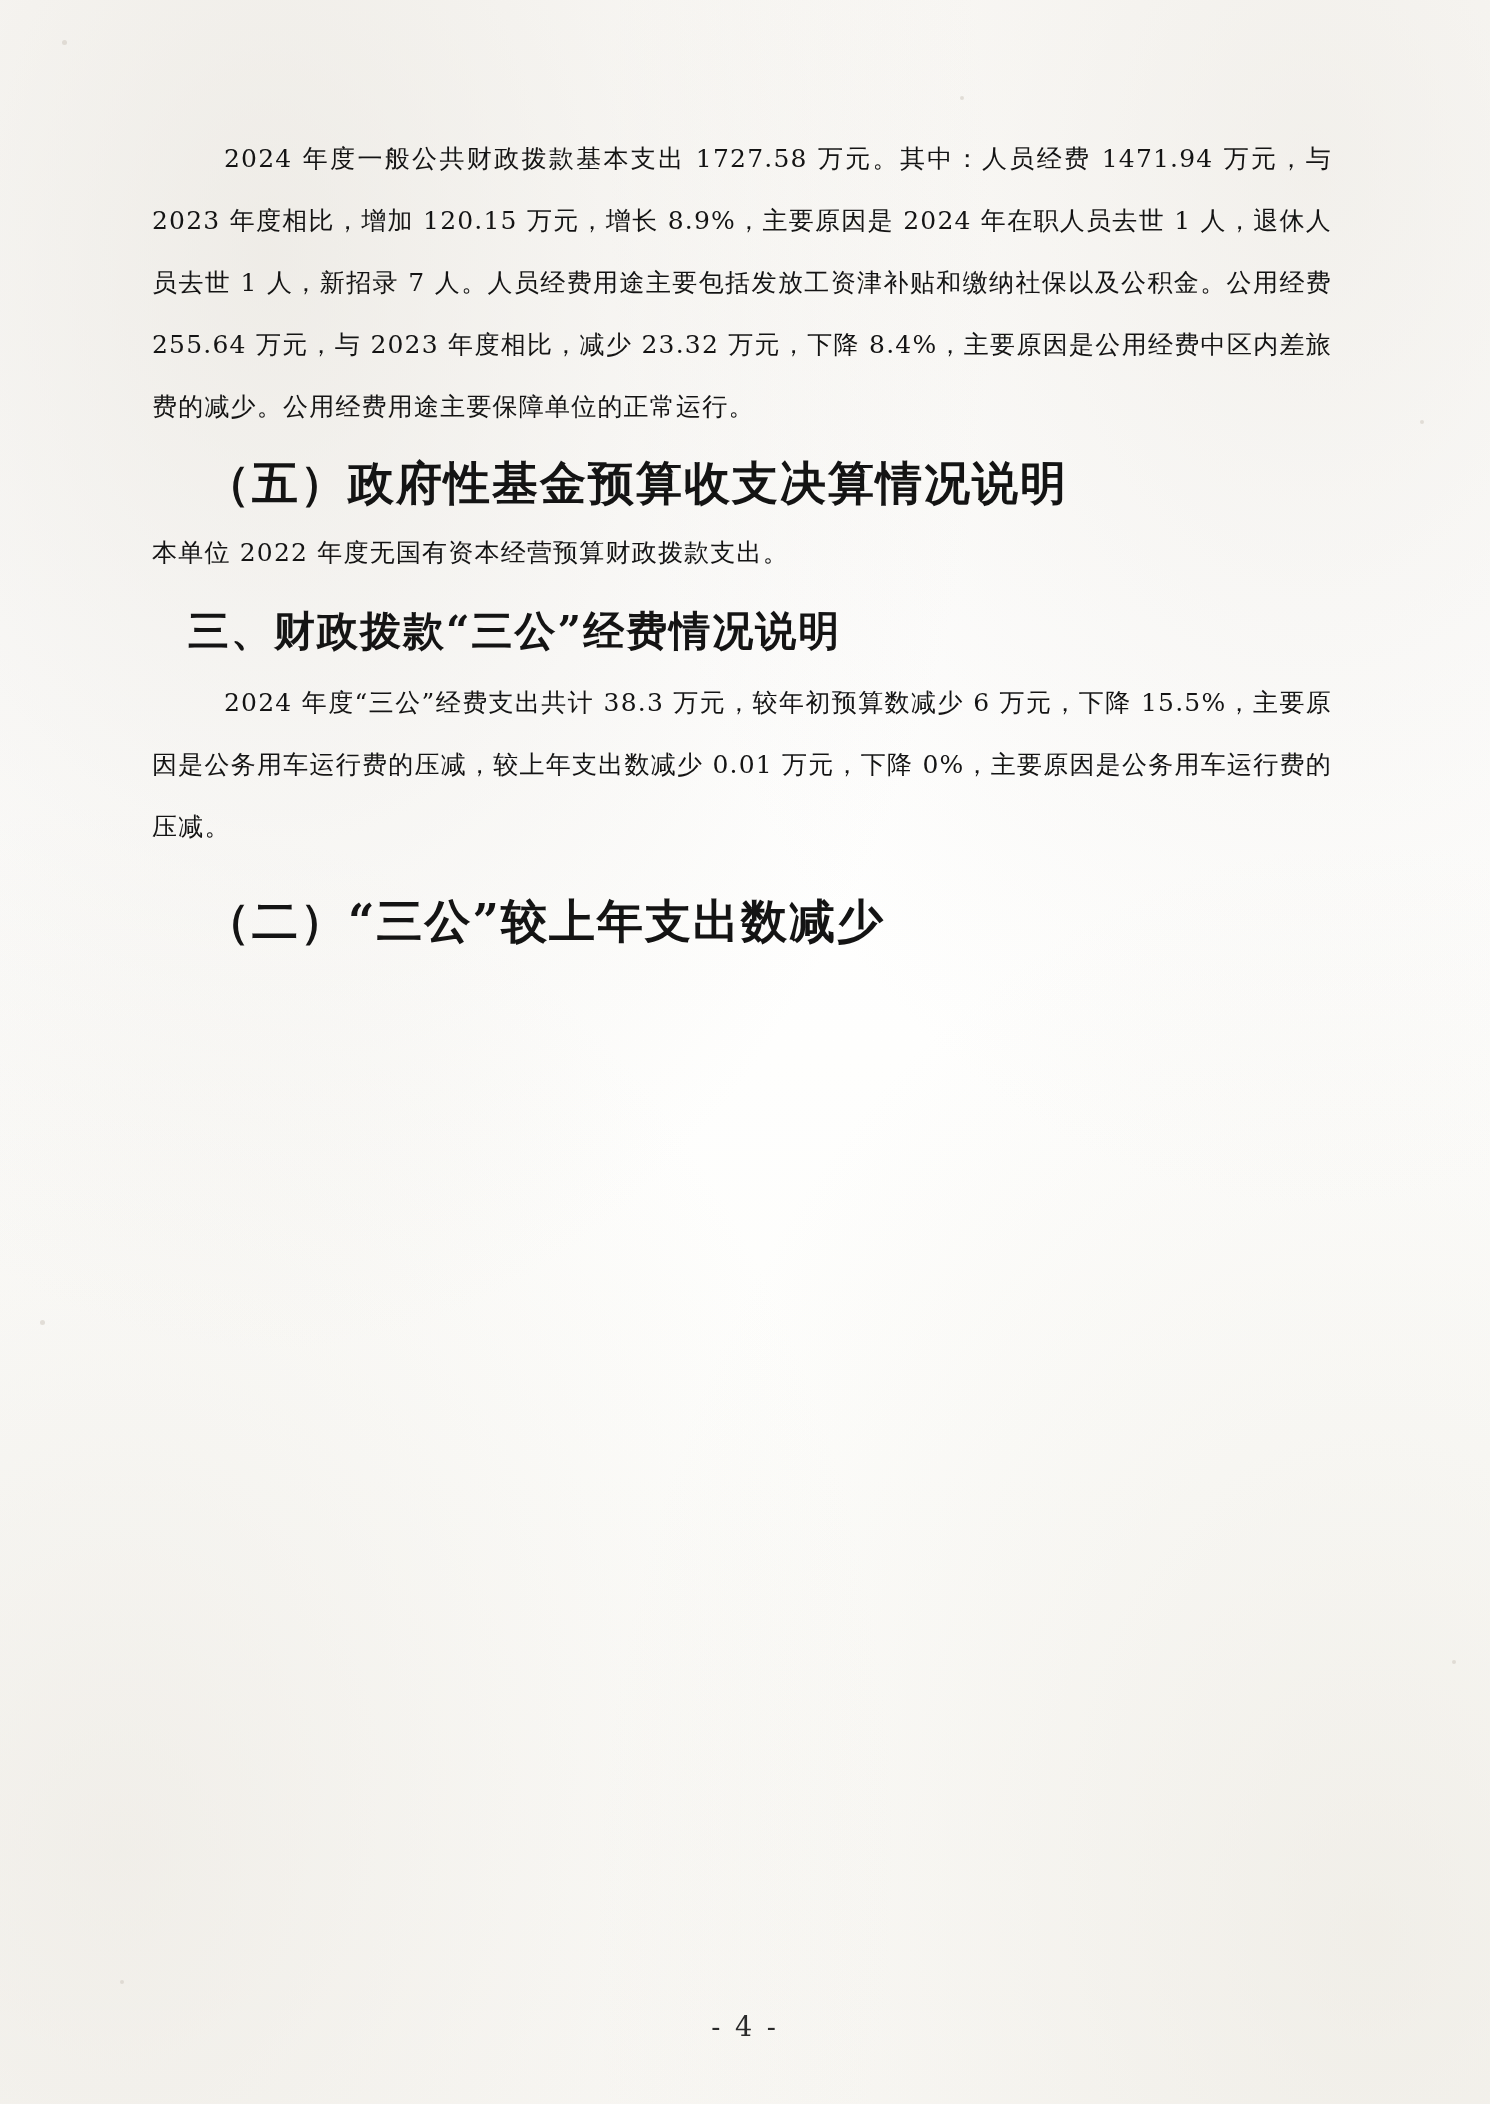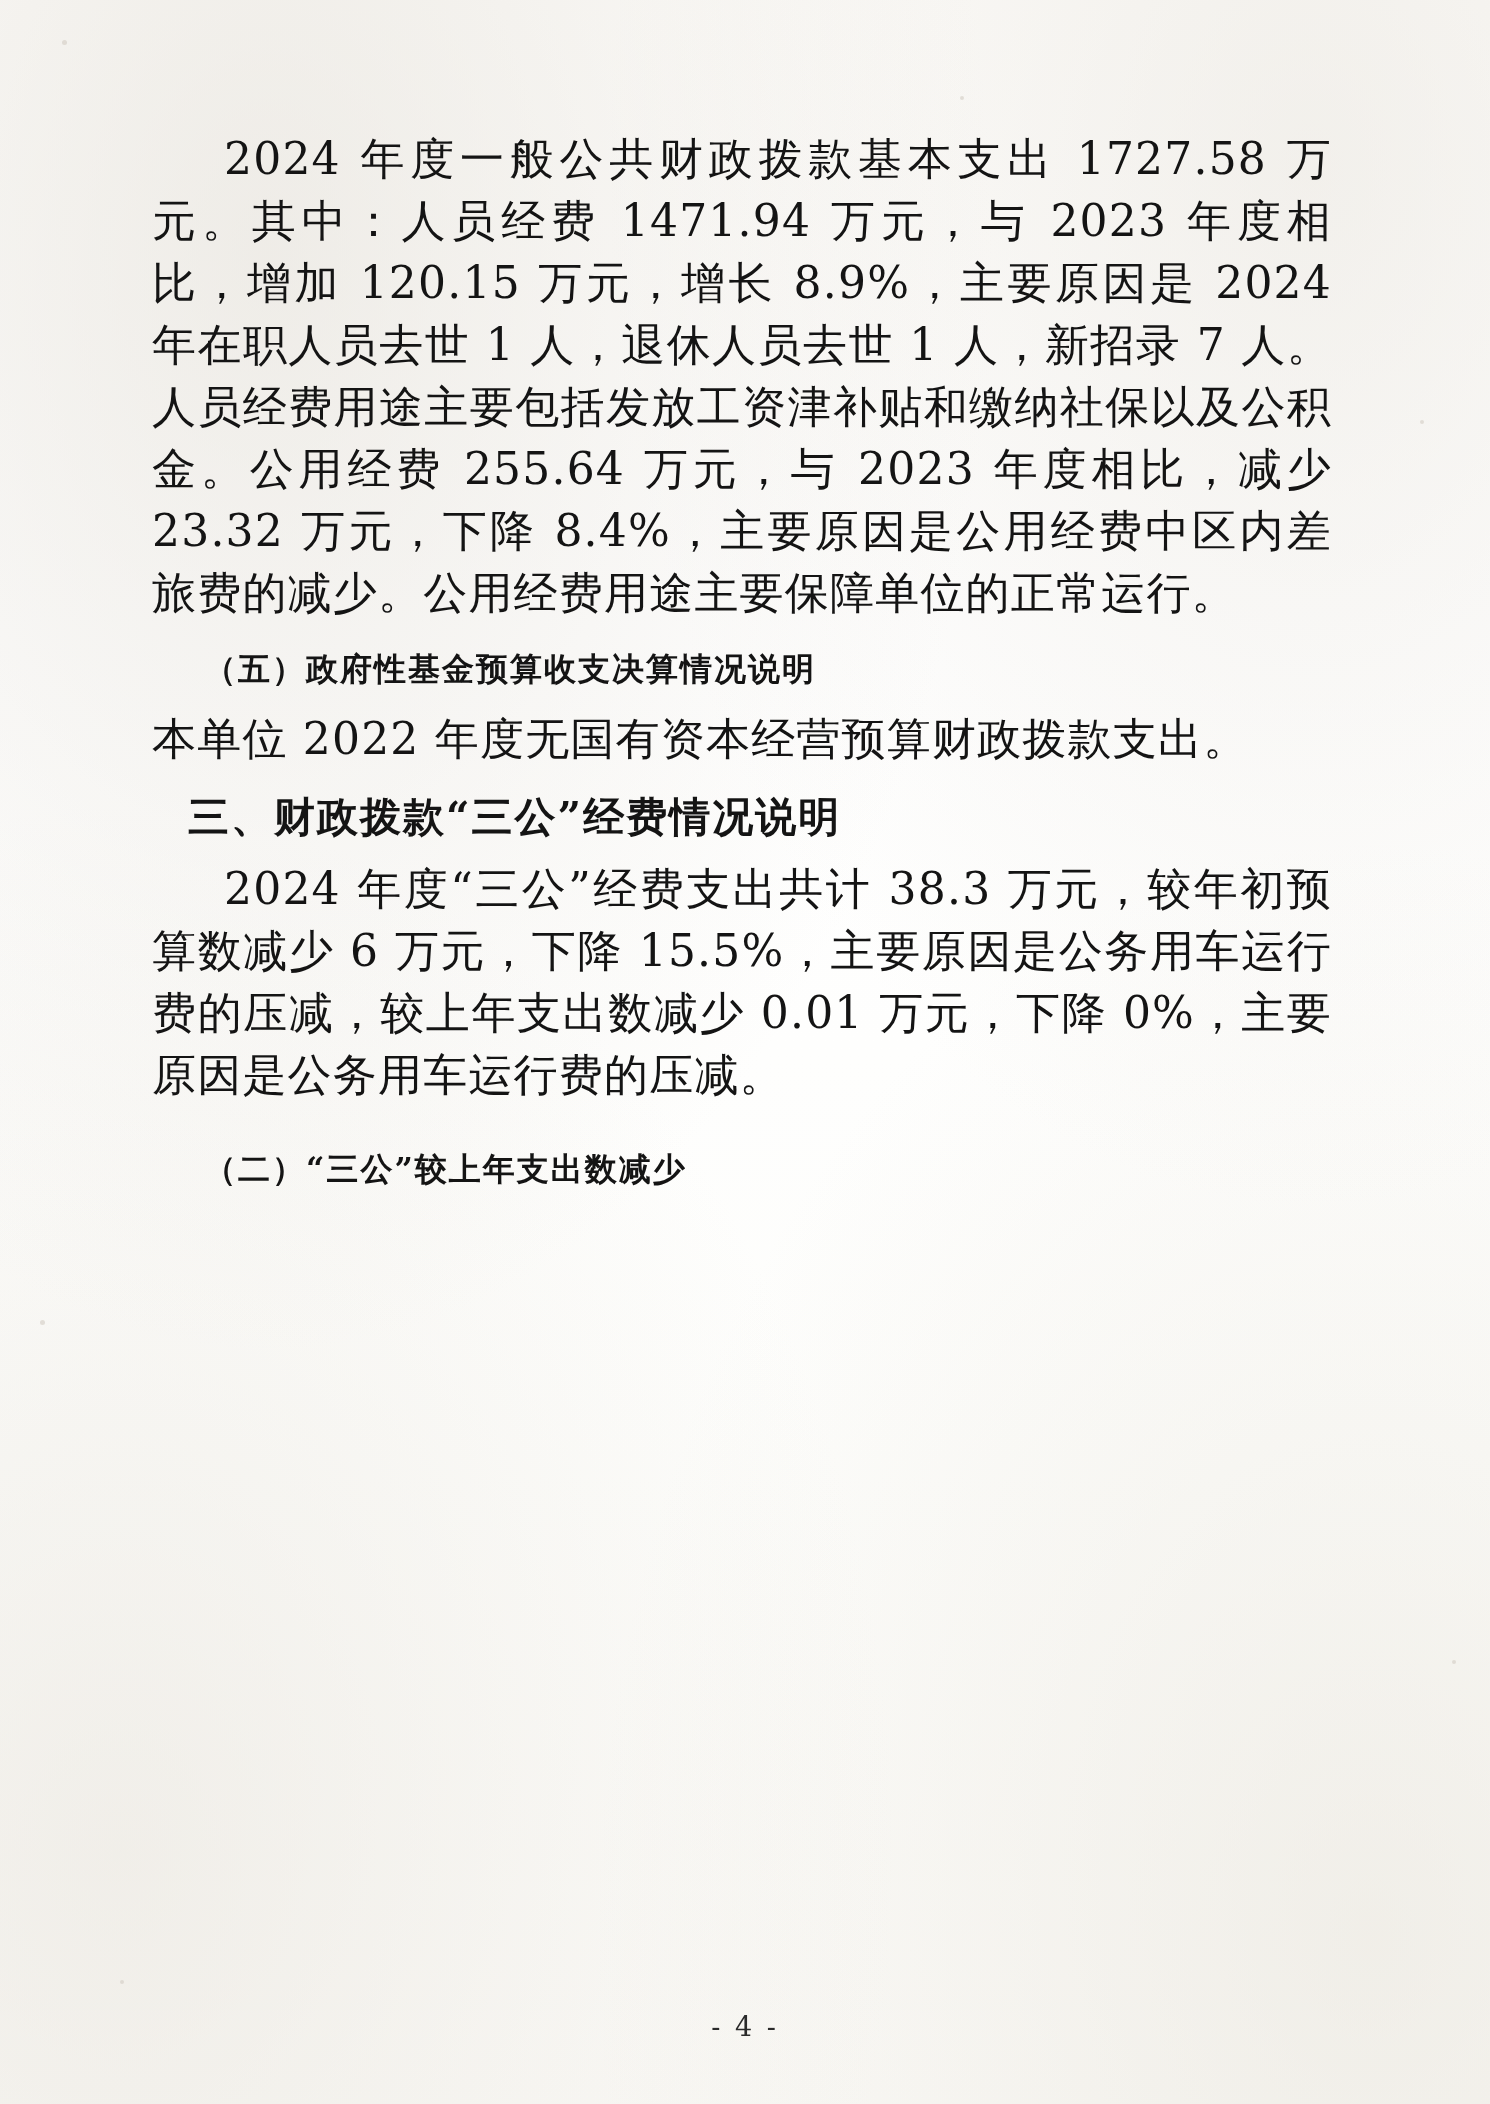--- a/index.html
+++ b/index.html
@@ -37,21 +37,21 @@
   .content {
     position: absolute;
     left: 152px;
     top: 128px;
     width: 1180px;
   }
 
   
   p.body-text, h2.heading, h3.sub-heading, p.no-indent {
     margin: 0;
-    font-size: 44px;
+    font-size: 25px;
     line-height: 62px;
     letter-spacing: 1.2px;
     text-align: justify;
     text-justify: inter-character;
     color: #141414;
   }
   p.body-text {
     text-indent: 72px;
     margin-bottom: 4px;
   }
@@ -66,21 +66,21 @@
     margin-top: 16px;
     margin-bottom: 10px;
     font-size: 41px;
   }
   h3.sub-heading {
     font-weight: 700;
     text-indent: 52px;
     letter-spacing: 2px;
     margin-top: 14px;
     margin-bottom: 8px;
-    font-size: 32px;
+    font-size: 46px;
   }
   .gap-med { height: 14px; }
 
   .footer {
     position: absolute;
     left: 0;
     right: 0;
     bottom: 62px;
     text-align: center;
     font-size: 27px;

